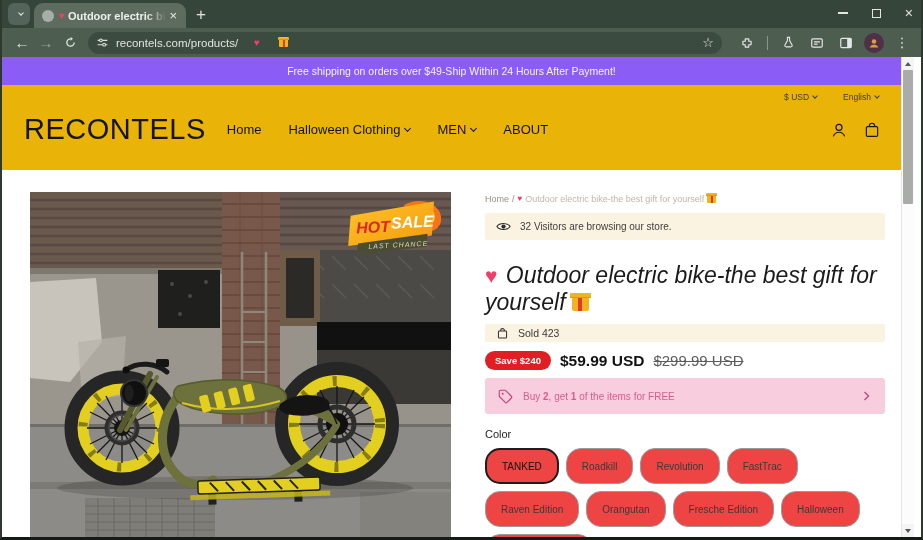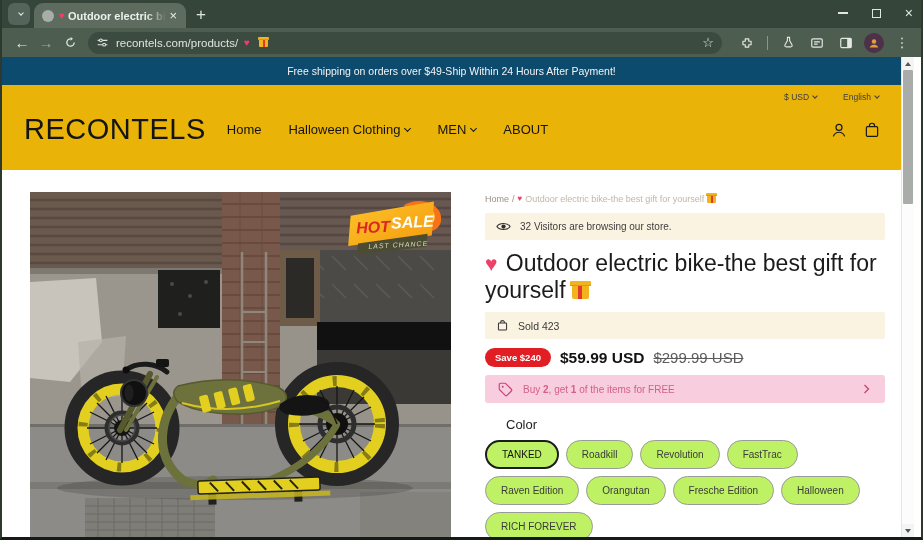--- a/index.html
+++ b/index.html
@@ -21,39 +21,39 @@
   .wincontrols { position:absolute; right:8px; top:0; height:26px; display:flex; align-items:center; gap:24px; color:#e2e6e2; }
   .win-min { width:10px; height:1.5px; background:#e2e6e2; display:inline-block; }
   .win-max { width:9px; height:9px; border:1.2px solid #e2e6e2; display:inline-block; }
   .win-close { font-size:14px; line-height:1; }
 
   .toolbar { height:29px; background:#4d5d50; display:flex; align-items:center; padding:0 8px; flex:none; }
   .navbtn { width:24px; height:24px; display:flex; align-items:center; justify-content:center; color:#e4e8e4; font-size:15px; flex:none; }
   .navbtn.dim { color:#9aa69c; }
   .omnibox { flex:1; max-width:668px; height:22px; background:#3c4b40; border-radius:11px; margin:0 6px;
              display:flex; align-items:center; padding:0 8px; color:#dfe4df; font-size:11.5px; white-space:nowrap; overflow:hidden; }
-  .omni-url { display:flex; align-items:center; gap:4px; flex:1; overflow:hidden; }
+  .omni-url { display:flex; align-items:center; gap:14px; flex:1; overflow:hidden; }
   .star { margin-left:auto; font-size:13px; color:#dfe4df; flex:none; }
   .tb-icons { display:flex; align-items:center; gap:7px; margin-left:8px; }
   .tb-icon { width:22px; height:22px; display:flex; align-items:center; justify-content:center; color:#e4e8e4; }
   .tb-sep { width:1px; height:14px; background:#8a968c; margin:0 2px; }
   .avatar { width:20px; height:20px; border-radius:50%; background:#4e3048; display:flex; align-items:center; justify-content:center; }
   .dots { font-size:13px; color:#e4e8e4; letter-spacing:0; }
 
   
   .pagewrap { flex:1; display:flex; min-height:0; }
   .content { width:899px; overflow:hidden; background:#fff; display:flex; flex-direction:column; }
   .scrollbar { width:13px; background:#fcfcfc; border-left:1px solid #e4e4e4; position:relative; flex:none; }
   .sb-btn { position:absolute; left:0; width:12px; height:13px; background:#f3f4f3; display:flex; align-items:center; justify-content:center; }
   .sb-up { top:0; } .sb-down { bottom:0; }
   .tri-up { width:0; height:0; border-left:3px solid transparent; border-right:3px solid transparent; border-bottom:4px solid #555; }
   .tri-down { width:0; height:0; border-left:3px solid transparent; border-right:3px solid transparent; border-top:4px solid #555; }
   .sb-thumb { position:absolute; left:1px; top:13px; width:10px; height:134px; background:#a9aca9; border-radius:1px; }
 
-  .ship-banner { height:28px; background:#0c4a6e; color:#f3f3f3; font-size:10.5px; display:flex; align-items:center; justify-content:center; flex:none; }
+  .ship-banner { height:28px; background:#8b5cf6; color:#f3f3f3; font-size:10.5px; display:flex; align-items:center; justify-content:center; flex:none; }
 
   .site-header { height:85px; background:#eab308; position:relative; flex:none; }
   .locale { position:absolute; top:7px; right:22px; display:flex; gap:26px; font-size:8.5px; color:#3e3e3e; }
   .locale > div { display:flex; align-items:center; }
   .chev { width:4px; height:4px; border-right:1.2px solid currentColor; border-bottom:1.2px solid currentColor;
           transform:rotate(45deg); display:inline-block; margin-left:4px; margin-bottom:2px; }
   .chev-nav { width:5px; height:5px; border-right:1.4px solid currentColor; border-bottom:1.4px solid currentColor;
           transform:rotate(45deg); display:inline-block; margin-left:5px; margin-bottom:2px; }
   .header-main { display:flex; align-items:center; padding:28px 20px 0 22px; }
   .logo { font-size:29px; letter-spacing:.5px; color:#141414; font-weight:400; }
@@ -66,48 +66,48 @@
   .info { width:400px; margin-left:34px; }
 
   .breadcrumb { font-size:9px; color:#9b9086; display:flex; align-items:center; gap:3px; margin-top:2px; }
   .breadcrumb .bc-cur { color:#c2b6a9; }
   .heart { color:#ee3f68; font-size:1em; line-height:1; }
 
   .notice { background:#faf3e1; border-radius:2px; height:27px; display:flex; align-items:center; gap:9px;
             padding:0 11px; font-size:10px; color:#3e3e3e; margin-top:9px; }
   .notice svg { flex:none; }
 
-  .p-title { font-size:23px; line-height:27px; color:#1b1b1b; font-weight:400; margin-top:10px; }
+  .p-title { font-size:23px; line-height:27px; color:#1b1b1b; font-weight:400; margin-top:22px;font-style:italic; }
   .p-title .heart { font-size:21px; margin-right:2px; }
 
   .gift { position:relative; display:inline-block; width:17px; height:14px; background:#f3b31c; border-radius:2px; vertical-align:-1px; }
   .gift::before { content:""; position:absolute; left:50%; top:0; width:4px; height:100%; margin-left:-2px; background:#e2382d; }
   .gift::after { content:""; position:absolute; left:-2px; right:-2px; top:-4px; height:5px; background:#f3b31c; border-radius:1px;
                  box-shadow:inset 0 -1px 0 #d69b12; }
   .gift.sm { width:9px; height:8px; border-radius:1px; vertical-align:0; }
   .gift.sm::before { width:2px; margin-left:-1px; }
   .gift.sm::after { top:-2px; height:3px; left:-1px; right:-1px; }
 
-  .sold-row { background:#faf3e1; border-radius:2px; height:27px; display:flex; align-items:center; gap:9px;
+  .sold-row { background:#faf3e1; border-radius:2px; height:18px; display:flex; align-items:center; gap:9px;
               padding:0 11px; font-size:10.5px; color:#3a3a3a; margin-top:8px; }
 
   .price-row { display:flex; align-items:center; gap:9px; margin-top:9px; }
   .save-pill { background:#e01e24; color:#fff; font-size:9.5px; font-weight:bold; border-radius:11px; padding:4px 10px; }
   .price { font-size:15.5px; font-weight:bold; color:#121212; }
   .compare { font-size:15px; color:#5c5c5c; text-decoration:line-through; }
 
-  .promo { background:#f8cddd; border-radius:3px; height:28px; display:flex; align-items:center; gap:10px;
+  .promo { background:#f8cddd; border-radius:3px; height:36px; display:flex; align-items:center; gap:10px;
            padding:0 13px; font-size:10px; color:#d4608c; margin-top:8px; }
   .promo b { font-weight:bold; }
   .promo .chevr { margin-left:auto; color:#c2447a; display:flex; }
 
-  .color-label, .qty-label { font-size:13px; color:#1f1f1f; margin-top:14px;margin-left:21px; }
+  .color-label, .qty-label { font-size:11px; color:#1f1f1f; margin-top:14px; }
   .pills { display:flex; flex-wrap:wrap; gap:7px; margin-top:8px; }
-  .pill { border:1px solid #9a9a9a; border-radius:15px; height:29px; display:flex; align-items:center;
-          padding:0 15px; font-size:10px; color:#3a3a3a; background:#bef264; }
+  .pill { border:1px solid #9a9a9a; border-radius:15px; height:36px; display:flex; align-items:center;
+          padding:0 15px; font-size:10px; color:#3a3a3a; background:#ef4444; }
   .pill.selected { border:2px solid #1d1d1d; color:#111; }
 
   svg { display:block; }
 </style>
 </head>
 <body>
 
 <div class="window">
 
   <div class="tabstrip">

